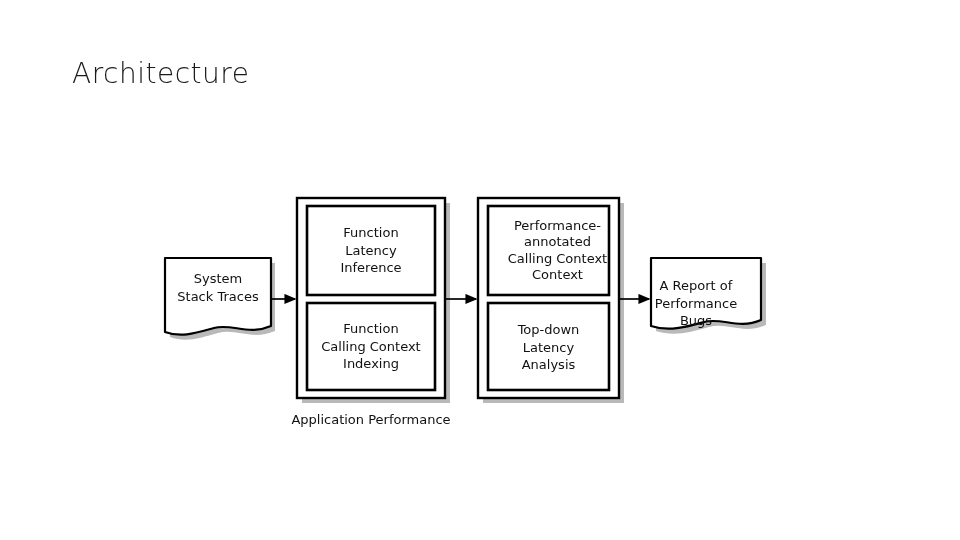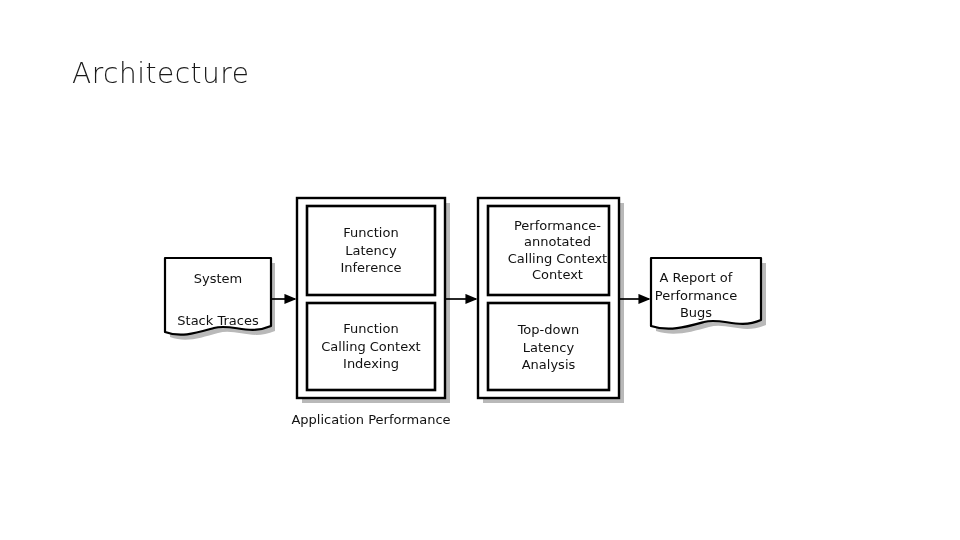--- a/index.html
+++ b/index.html
@@ -126,21 +126,21 @@
 
     <path d="M651,258 L761,258 L761,320
              C738,330 722,317 704,322
              C686,327 669,332 651,326 Z" fill="#ffffff" stroke="#000000" stroke-width="2.2" stroke-linejoin="round"></path>
 
     <line x1="272" y1="299" x2="295" y2="299" stroke="#000000" stroke-width="1.7" marker-end="url(#arrowhead)"></line>
     <line x1="446" y1="299" x2="476" y2="299" stroke="#000000" stroke-width="1.7" marker-end="url(#arrowhead)"></line>
     <line x1="620" y1="299" x2="649" y2="299" stroke="#000000" stroke-width="1.7" marker-end="url(#arrowhead)"></line>
   </svg>
 
-  <div class="shape-text doc-text" style="left:165px; top:258px; width:106px; height:74px;gap:24px;">
+  <div class="shape-text doc-text" style="left:165px; top:258px; width:106px; height:74px;">
     <span>System</span>
     <span>Stack Traces</span>
   </div>
 
   <div class="shape-text" style="left:307px; top:206px; width:128px; height:89px;">
     <span>Function</span>
     <span>Latency</span>
     <span>Inference</span>
   </div>
 
@@ -156,21 +156,21 @@
     <span>Calling Context</span>
     <span>Context</span>
   </div>
 
   <div class="shape-text" style="left:488px; top:303px; width:121px; height:89px;">
     <span>Top-down</span>
     <span>Latency</span>
     <span>Analysis</span>
   </div>
 
-  <div class="shape-text doc-text" style="left:651px; top:258px; width:90px; height:68px; padding-top:11px;">
+  <div class="shape-text doc-text" style="left:651px; top:258px; width:90px; height:68px; padding-top:19px;">
     <span>A Report of</span>
     <span>Performance</span>
     <span>Bugs</span>
   </div>
 
   <div class="caption" style="left:270px; top:410px; width:202px;">
     <span>Application Performance</span>
   </div>
 
   <div class="caption" style="left:466px; top:410px; width:165px;">

